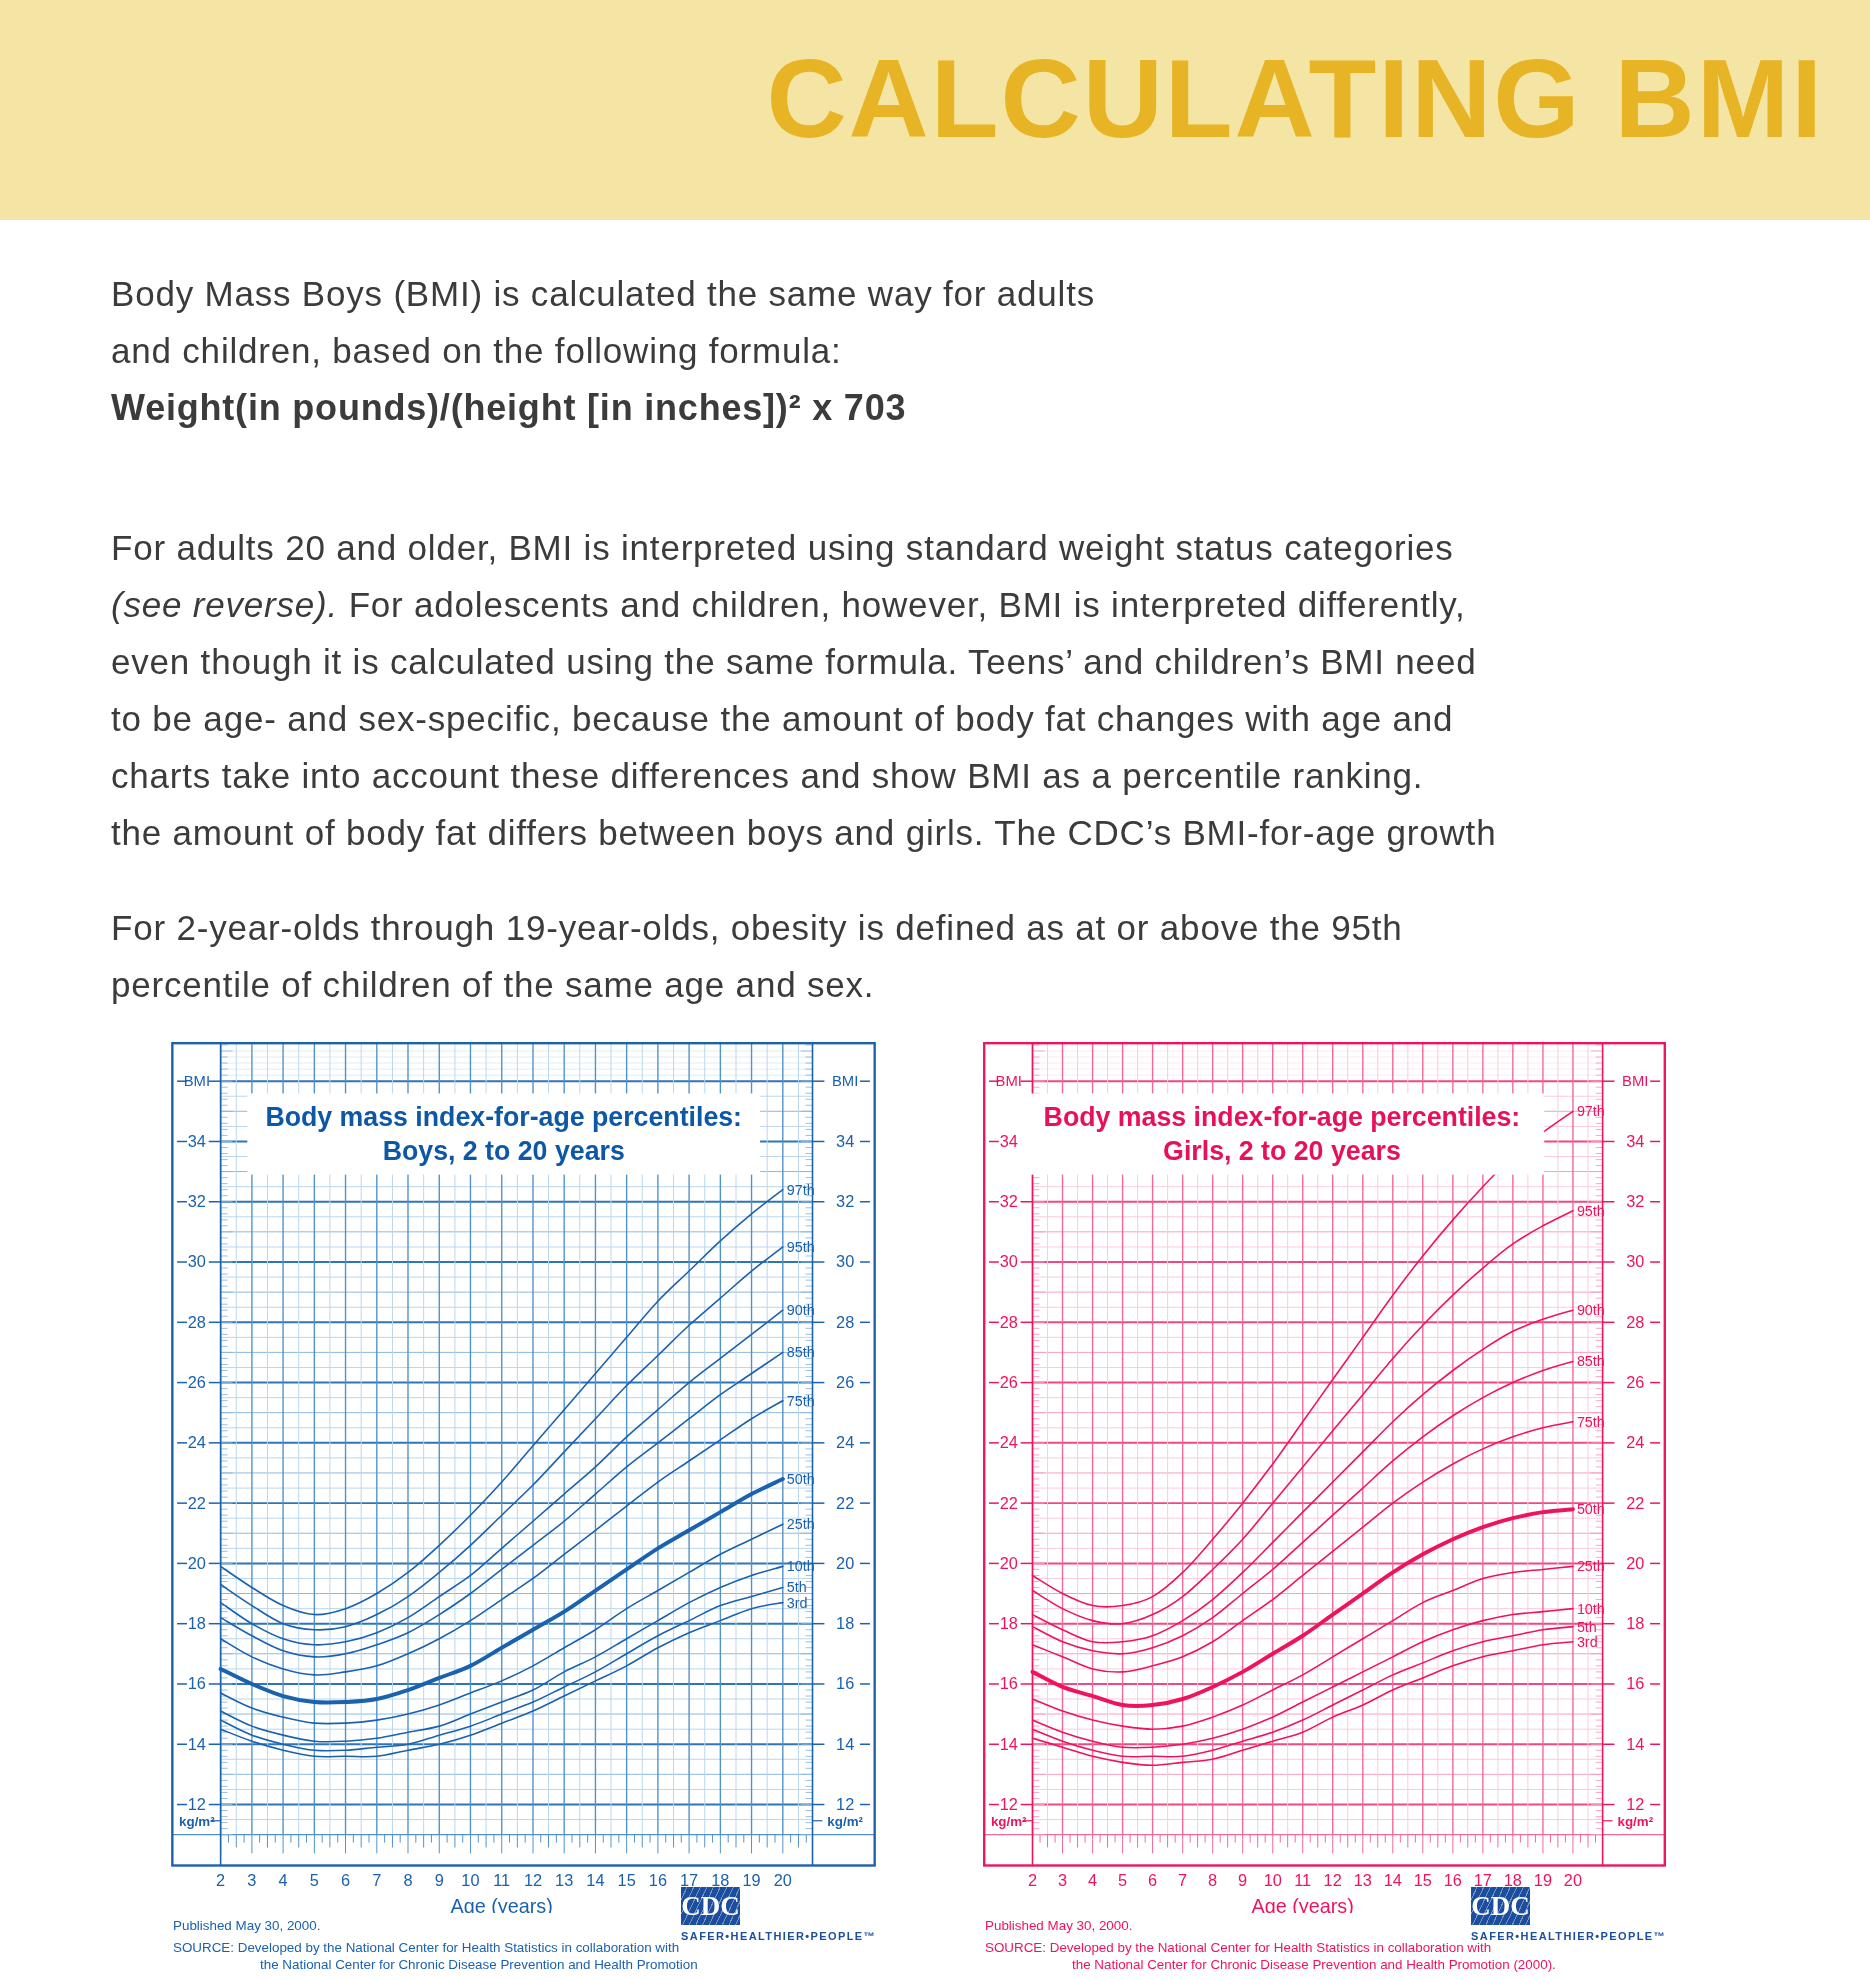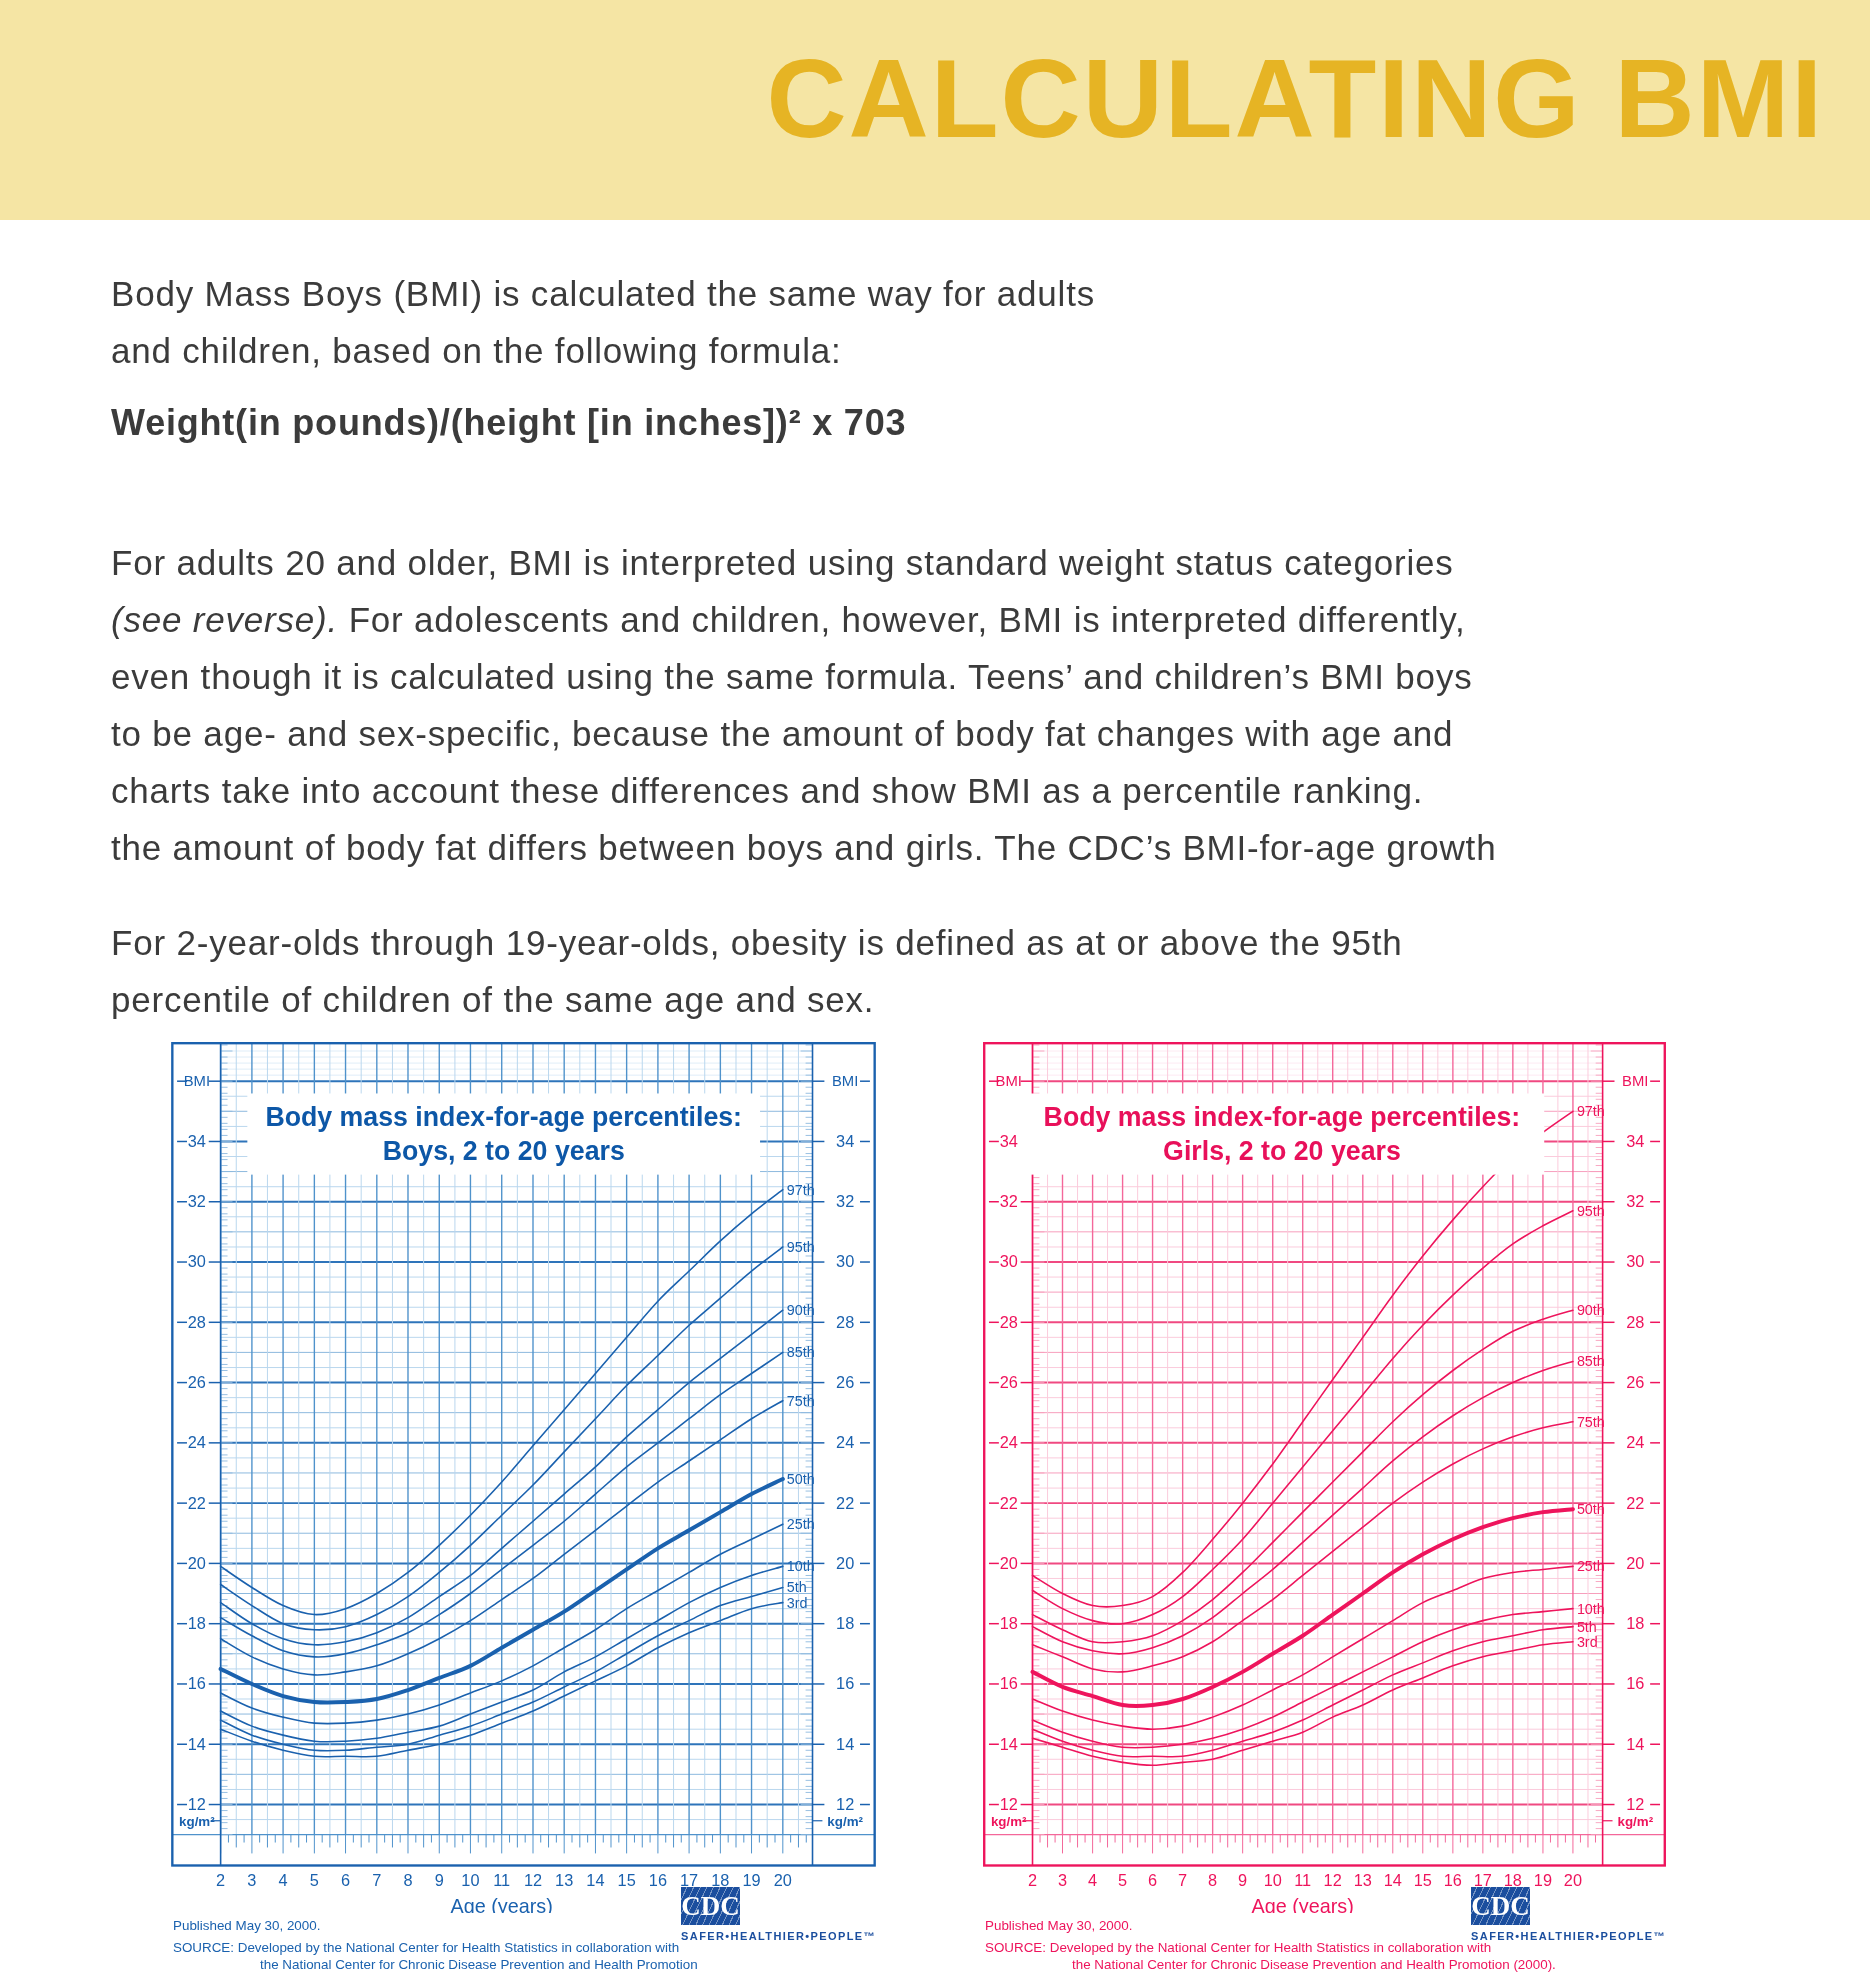--- a/index.html
+++ b/index.html
@@ -8,21 +8,21 @@
 
   
   .banner{position:absolute;top:0;left:0;width:1870px;height:220px;background:#f5e5a4;}
   .banner-title{position:absolute;top:44px;right:46px;margin:0;line-height:1;
     font-size:111px;font-weight:bold;letter-spacing:2px;color:#e6b424;white-space:nowrap;text-align:center;}
 
   
   .content{position:absolute;left:111px;top:265px;width:1643px;color:#3b3b3b;}
   .para{font-size:35px;line-height:57px;letter-spacing:0.8px;}
   .line{display:block;white-space:nowrap;}
-  .formula{font-weight:bold;font-size:36px;margin-top:15px;}
+  .formula{font-weight:bold;font-size:36px;margin-top:0;}
   .para-1{margin-bottom:83px;}
   .para-2{margin-bottom:38px;}
   .para em{font-style:italic;}
 
   
   .charts{position:absolute;left:0;top:1042px;width:1870px;height:938px;}
   .chart{position:absolute;top:0;}
   .chart--boys{left:171px;width:705px;--cc:#1a61ae;}
   .chart--girls{left:983px;width:683px;--cc:#ee145c;}
   .mount svg{display:block;font-family:"Liberation Sans",sans-serif;}
@@ -52,21 +52,21 @@
   <div class="content">
     <div class="para para-1">
       <span class="line">Body Mass Boys (BMI) is calculated the same way for adults</span>
       <span class="line">and children, based on the following formula:</span>
       <span class="line formula">Weight(in pounds)/(height [in inches])² x 703</span>
     </div>
 
     <div class="para para-2">
       <span class="line">For adults 20 and older, BMI is interpreted using standard weight status categories</span>
       <span class="line"><em>(see reverse).</em><span> For adolescents and children, however, BMI is interpreted differently,</span></span>
-      <span class="line">even though it is calculated using the same formula. Teens’ and children’s BMI boys</span>
+      <span class="line">even though it is calculated using the same formula. Teens’ and children’s BMI need</span>
       <span class="line">to be age- and sex-specific, because the amount of body fat changes with age and</span>
       <span class="line">charts take into account these differences and show BMI as a percentile ranking.</span>
       <span class="line">the amount of body fat differs between boys and girls. The CDC’s BMI-for-age growth</span>
     </div>
 
     <div class="para para-3">
       <span class="line">For 2-year-olds through 19-year-olds, obesity is defined as at or above the 95th</span>
       <span class="line">percentile of children of the same age and sex.</span>
     </div>
   </div>

